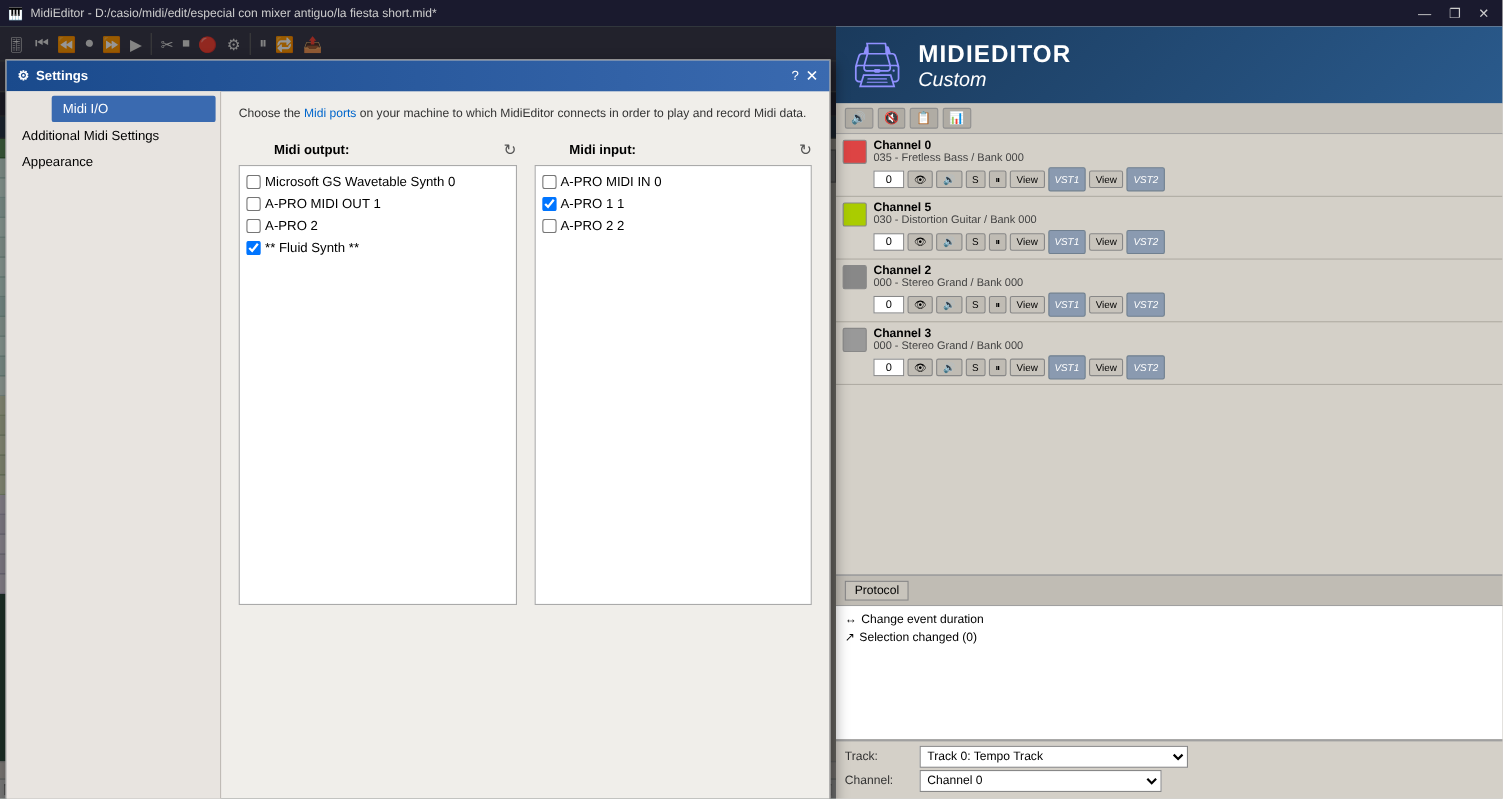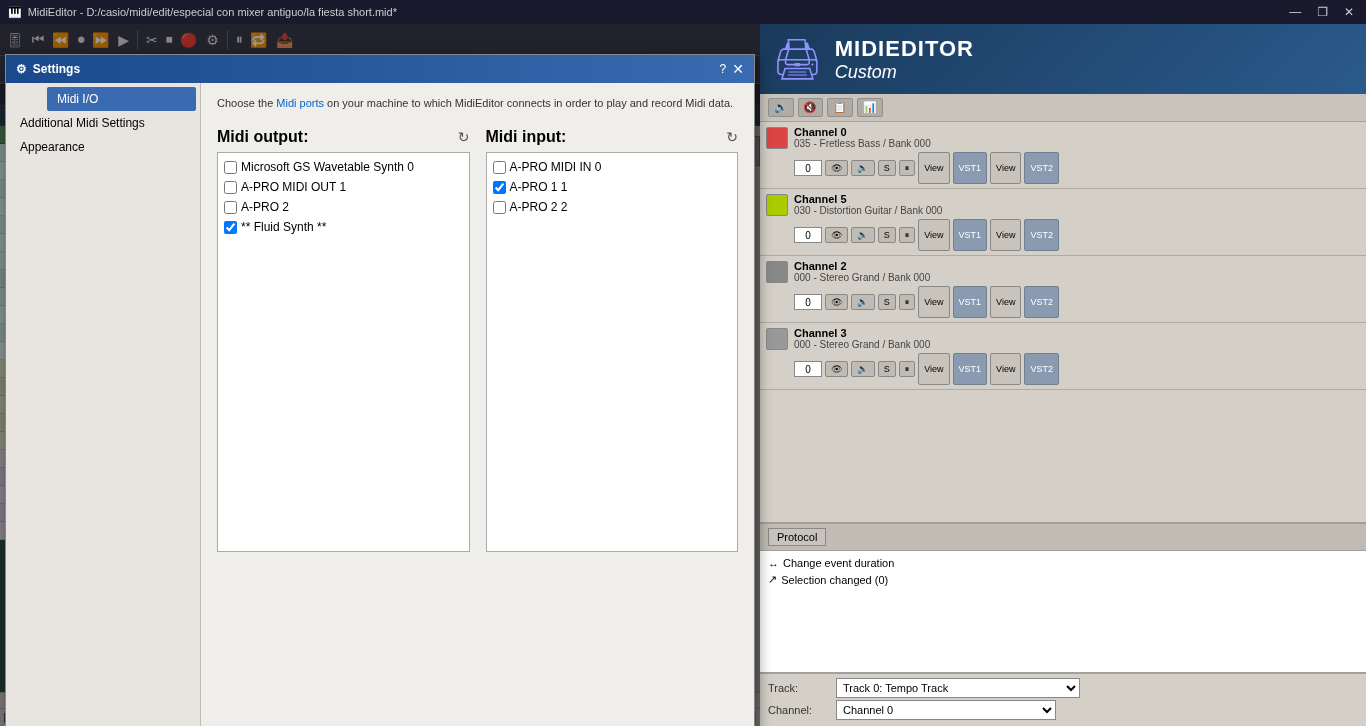--- a/index.html
+++ b/index.html
@@ -46,22 +46,22 @@
     
     .channels-list { flex: 1; overflow-y: auto; background: #d4d0c8; }
     .channel-item { border-bottom: 1px solid #b0aca4; padding: 4px 6px; }
     .channel-row1 { display: flex; align-items: center; gap: 6px; margin-bottom: 3px; }
     .channel-color { width: 22px; height: 22px; border: 1px solid #888; border-radius: 2px; }
     .channel-name { font-weight: bold; font-size: 11px; }
     .channel-program { font-size: 10px; color: #444; }
     .channel-row2 { display: flex; align-items: center; gap: 3px; padding-left: 28px; }
     .ch-num-input { width: 28px; height: 16px; font-size: 10px; border: 1px solid #888; text-align: center; }
     .ch-btn { padding: 1px 5px; font-size: 9px; background: #c0bcb4; border: 1px solid #888; cursor: pointer; border-radius: 2px; height: 16px; }
-    .ch-btn-view { padding: 1px 5px; font-size: 9px; background: #c8c4bc; border: 1px solid #888; cursor: pointer; border-radius: 2px; height: 32px; }
-    .ch-btn-vst { padding: 1px 5px; font-size: 9px; background: #8a9ab0; border: 1px solid #708090; color: white; cursor: pointer; border-radius: 2px; height: 32px; }
+    .ch-btn-view { padding: 1px 5px; font-size: 9px; background: #c8c4bc; border: 1px solid #888; cursor: pointer; border-radius: 2px; height: 16px; }
+    .ch-btn-vst { padding: 1px 5px; font-size: 9px; background: #8a9ab0; border: 1px solid #708090; color: white; cursor: pointer; border-radius: 2px; height: 22px; font-style: italic; }
 
     
     .protocol-section { background: #d4d0c8; border-top: 2px solid #a0a0a0; height: 150px; display: flex; flex-direction: column; }
     .protocol-header { background: #c0bcb4; padding: 4px 8px; border-bottom: 1px solid #a0a0a0; font-size: 11px; }
     .protocol-content { flex: 1; padding: 4px 8px; overflow-y: auto; background: white; }
     .protocol-item { padding: 2px 0; font-size: 11px; display: flex; align-items: center; gap: 4px; }
 
     
     .bottom-panel { background: #d4d0c8; border-top: 2px solid #a0a0a0; padding: 4px 8px; }
     .bottom-row { display: flex; align-items: center; gap: 8px; margin-bottom: 2px; }
@@ -79,21 +79,21 @@
     .dialog-body { display: flex; height: 650px; }
     .dialog-sidebar { width: 195px; background: #e8e4e0; border-right: 1px solid #c0bbb6; padding: 4px; }
     .dialog-sidebar-item { padding: 5px 10px; font-size: 12px; cursor: pointer; border-radius: 2px; }
     .dialog-sidebar-item.active { background: #3a6ab0; color: white; margin-left: 37px; }
     .dialog-content { flex: 1; padding: 12px 16px; overflow-y: auto; }
     .dialog-desc { font-size: 11px; color: #333; margin-bottom: 16px; line-height: 1.5; }
     .dialog-desc span { color: #0066cc; }
     .midi-ports-row { display: flex; gap: 16px; }
     .midi-port-section { flex: 1; }
     .midi-port-header { display: flex; align-items: center; justify-content: space-between; margin-bottom: 6px; }
-    .midi-port-label { font-size: 16px; font-weight: bold; }
+    .midi-port-label { font-size: 12px; font-weight: bold; margin-left: 32px; }
     .midi-port-icon { font-size: 14px; color: #555; cursor: pointer; }
     .midi-port-list { border: 1px solid #aaa; background: white; padding: 4px; min-height: 400px; }
     .midi-port-item { display: flex; align-items: flex-end; gap: 4px; padding: 3px 2px; font-size: 12px; cursor: pointer; }
     .midi-checkbox { width: 13px; height: 13px; }
 
     
     .color-red { background: #dd4444; }
     .color-yellow-green { background: #aacc00; }
     .color-gray { background: #888888; }
     .color-gray2 { background: #999999; }

